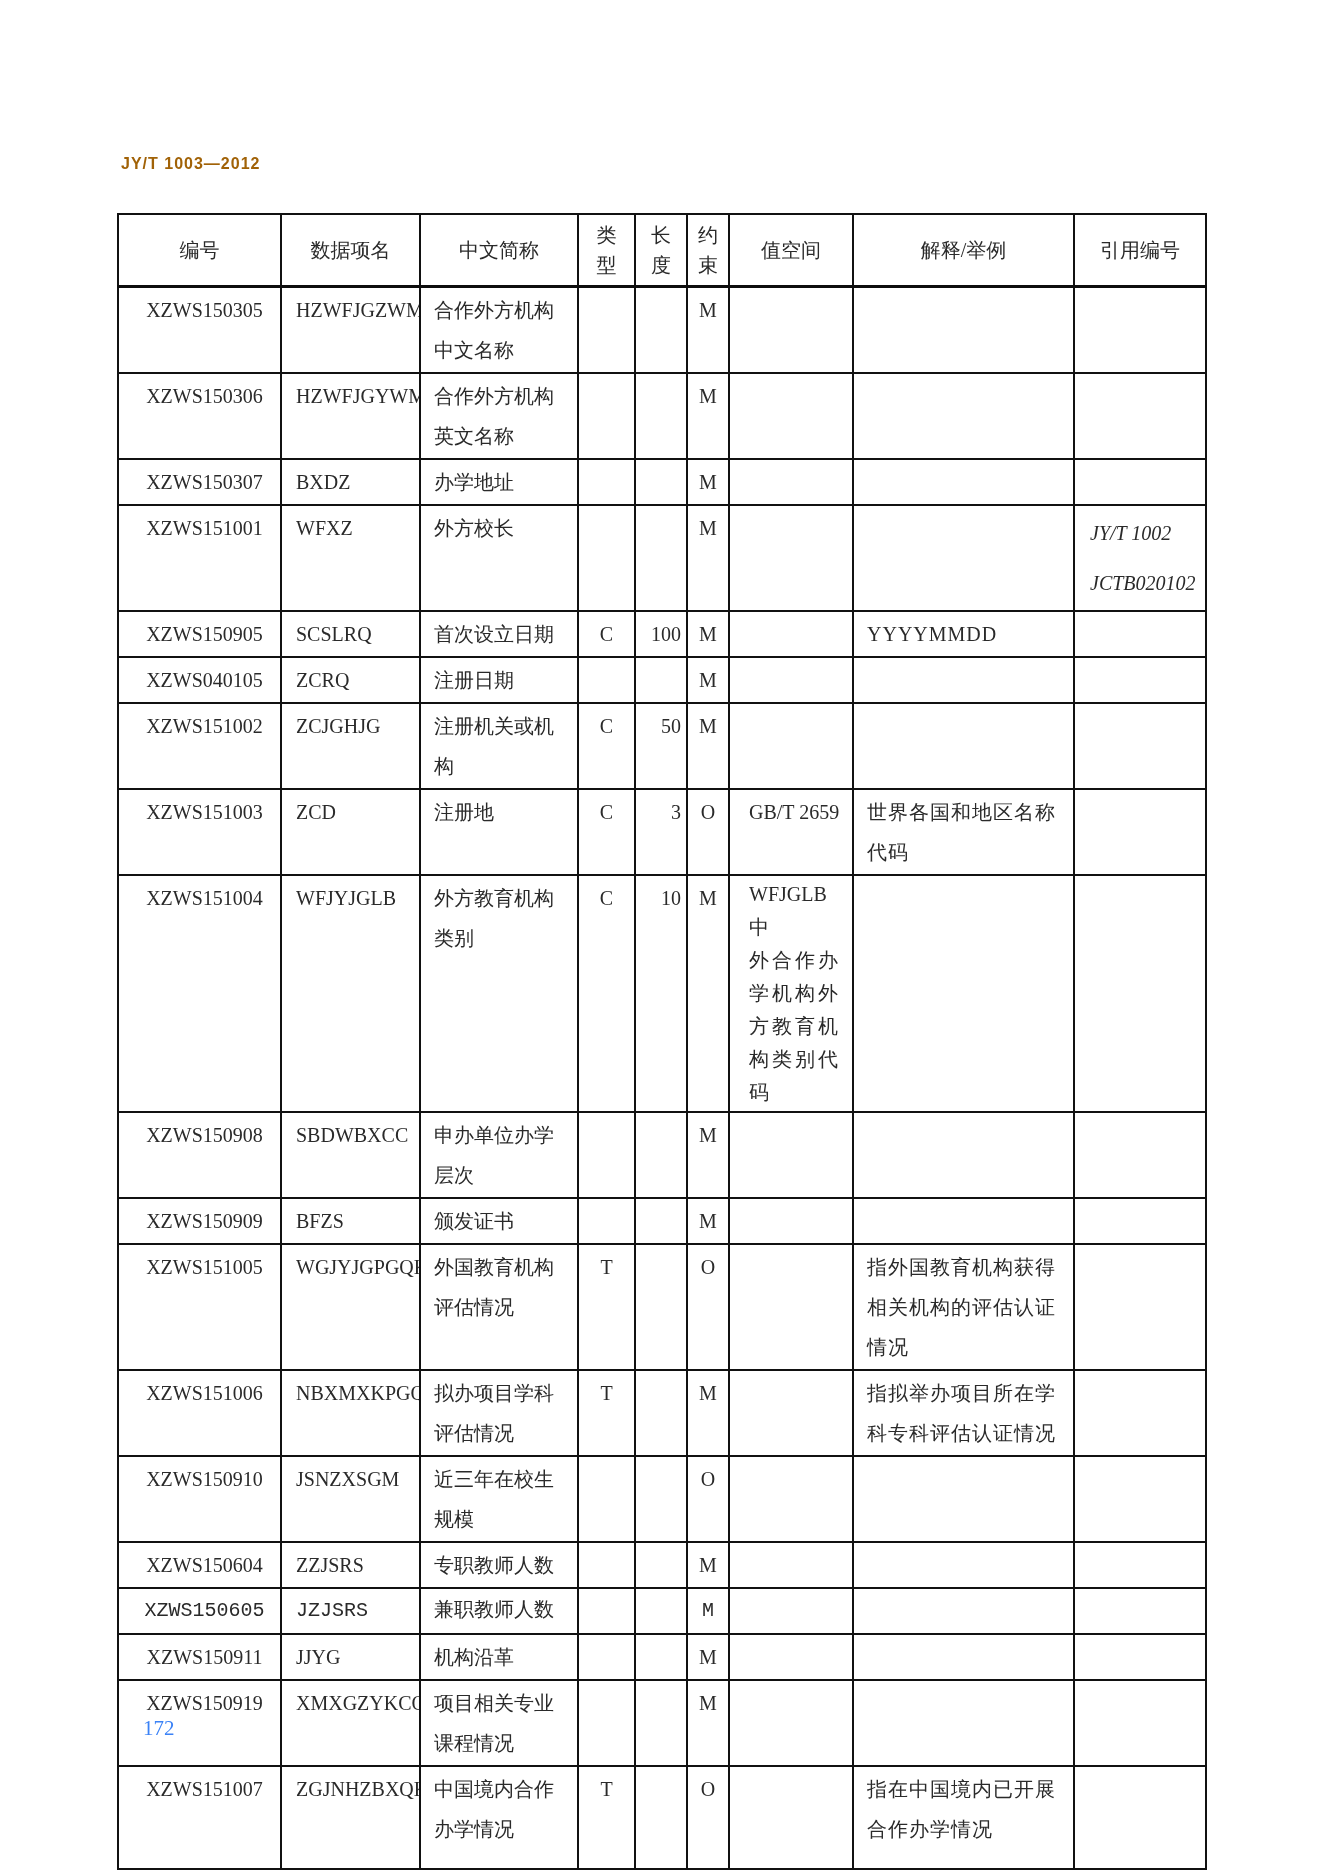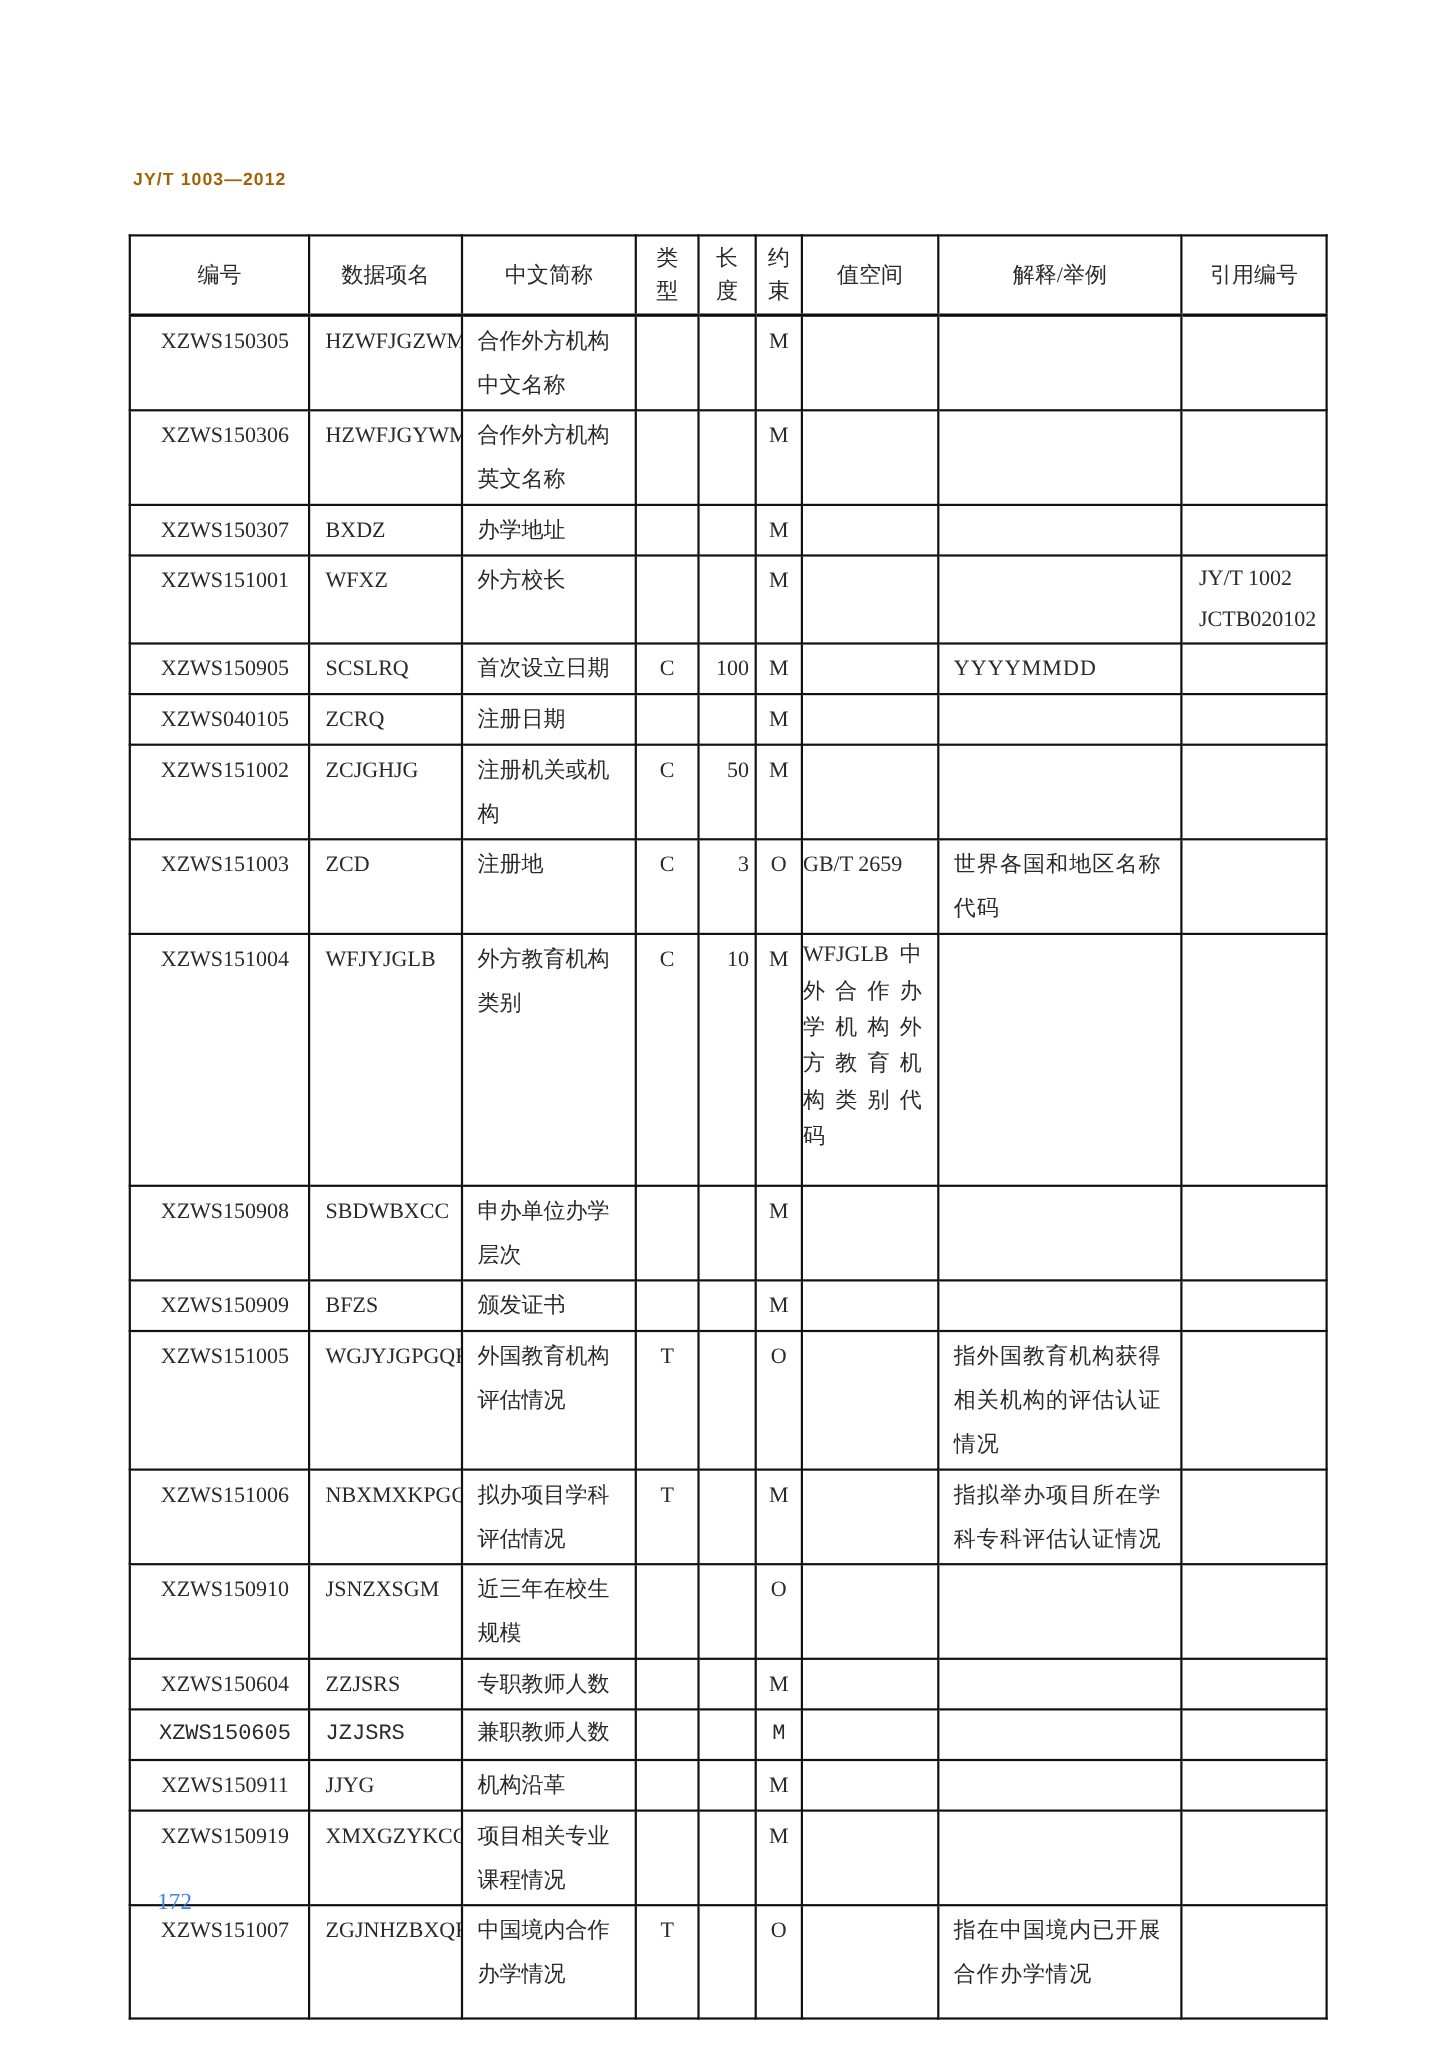--- a/index.html
+++ b/index.html
@@ -55,21 +55,21 @@
     line-height:40px;
     padding:2px 4px 2px 4px;
   }
   
   .data-table td:nth-child(1){text-align:center;padding-left:14px;}
   .data-table td:nth-child(2){text-align:left;padding-left:14px;}
   .data-table td:nth-child(3){text-align:left;padding-left:13px;padding-right:10px;}
   .data-table td:nth-child(4){text-align:center;}
   .data-table td:nth-child(5){text-align:right;padding-right:5px;}
   .data-table td:nth-child(6){text-align:center;}
-  .data-table td:nth-child(7){text-align:left;padding-left:0;padding-right:10px;}
+  .data-table td:nth-child(7){text-align:left;padding-left:19px;padding-right:10px;}
   .data-table td:nth-child(8){text-align:left;padding-left:13px;padding-right:14px;letter-spacing:1px;}
   .data-table td:nth-child(9){text-align:left;padding-left:15px;padding-right:6px;}
   
   tbody tr:nth-child(1){height:79px;}
   tbody tr:nth-child(2){height:76px;}
   tbody tr:nth-child(3){height:44px;}
   tbody tr:nth-child(4){height:78px;}
   tbody tr:nth-child(5){height:44px;}
   tbody tr:nth-child(6){height:38px;}
   tbody tr:nth-child(7){height:75px;}
@@ -87,21 +87,21 @@
   tbody tr:nth-child(19){height:103px;margin-left:14px;}
   
   tbody tr:nth-child(9) td:nth-child(7){
     line-height:33px;
     text-align:justify;
     text-align-last:justify;
     text-justify:inter-character;
     padding-right:14px;
   }
   
-  tbody tr:nth-child(4) td:nth-child(9){line-height:37px;}
+  tbody tr:nth-child(4) td:nth-child(9){line-height:50px;font-style:italic;}
   .page-number{
     position:absolute;
     left:143px;top:1716px;
     font-size:21px;
     color:#3b82f6;
   }
 </style>
 </head>
 <body>
 

